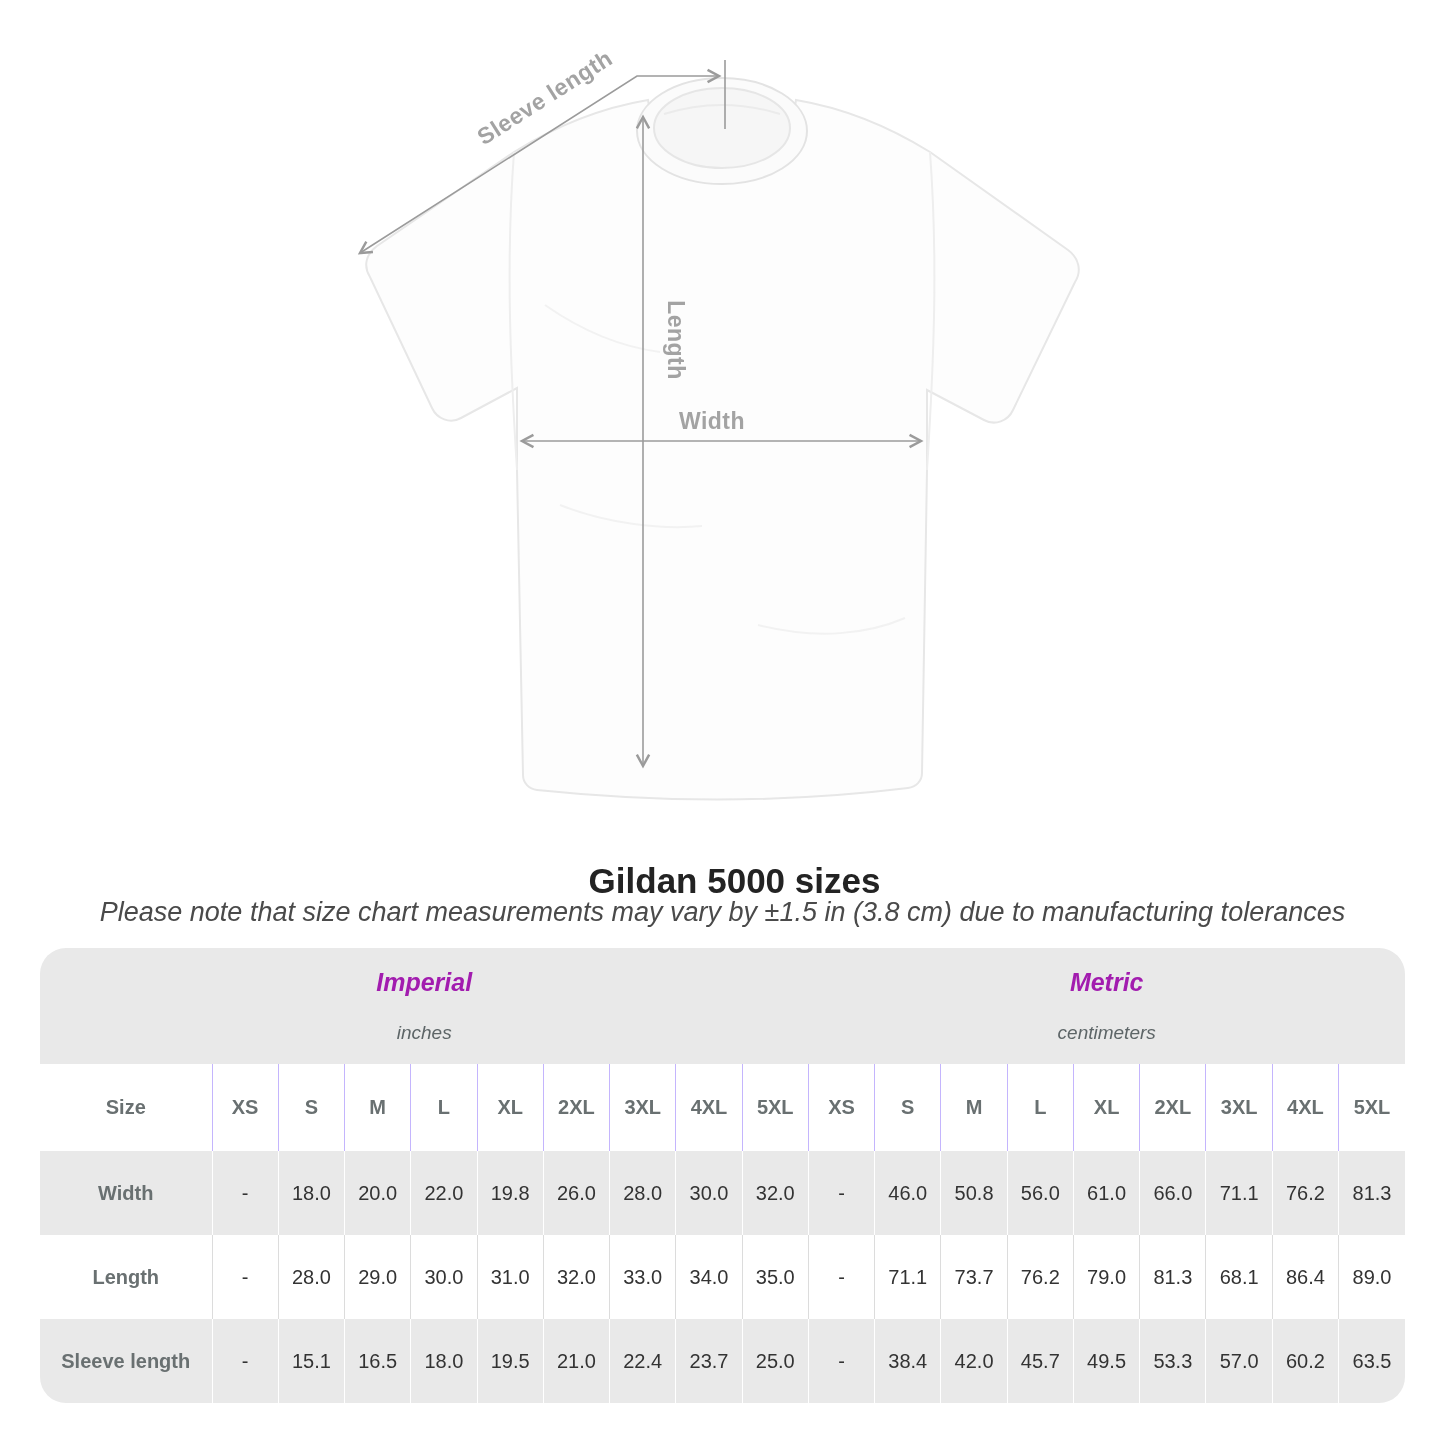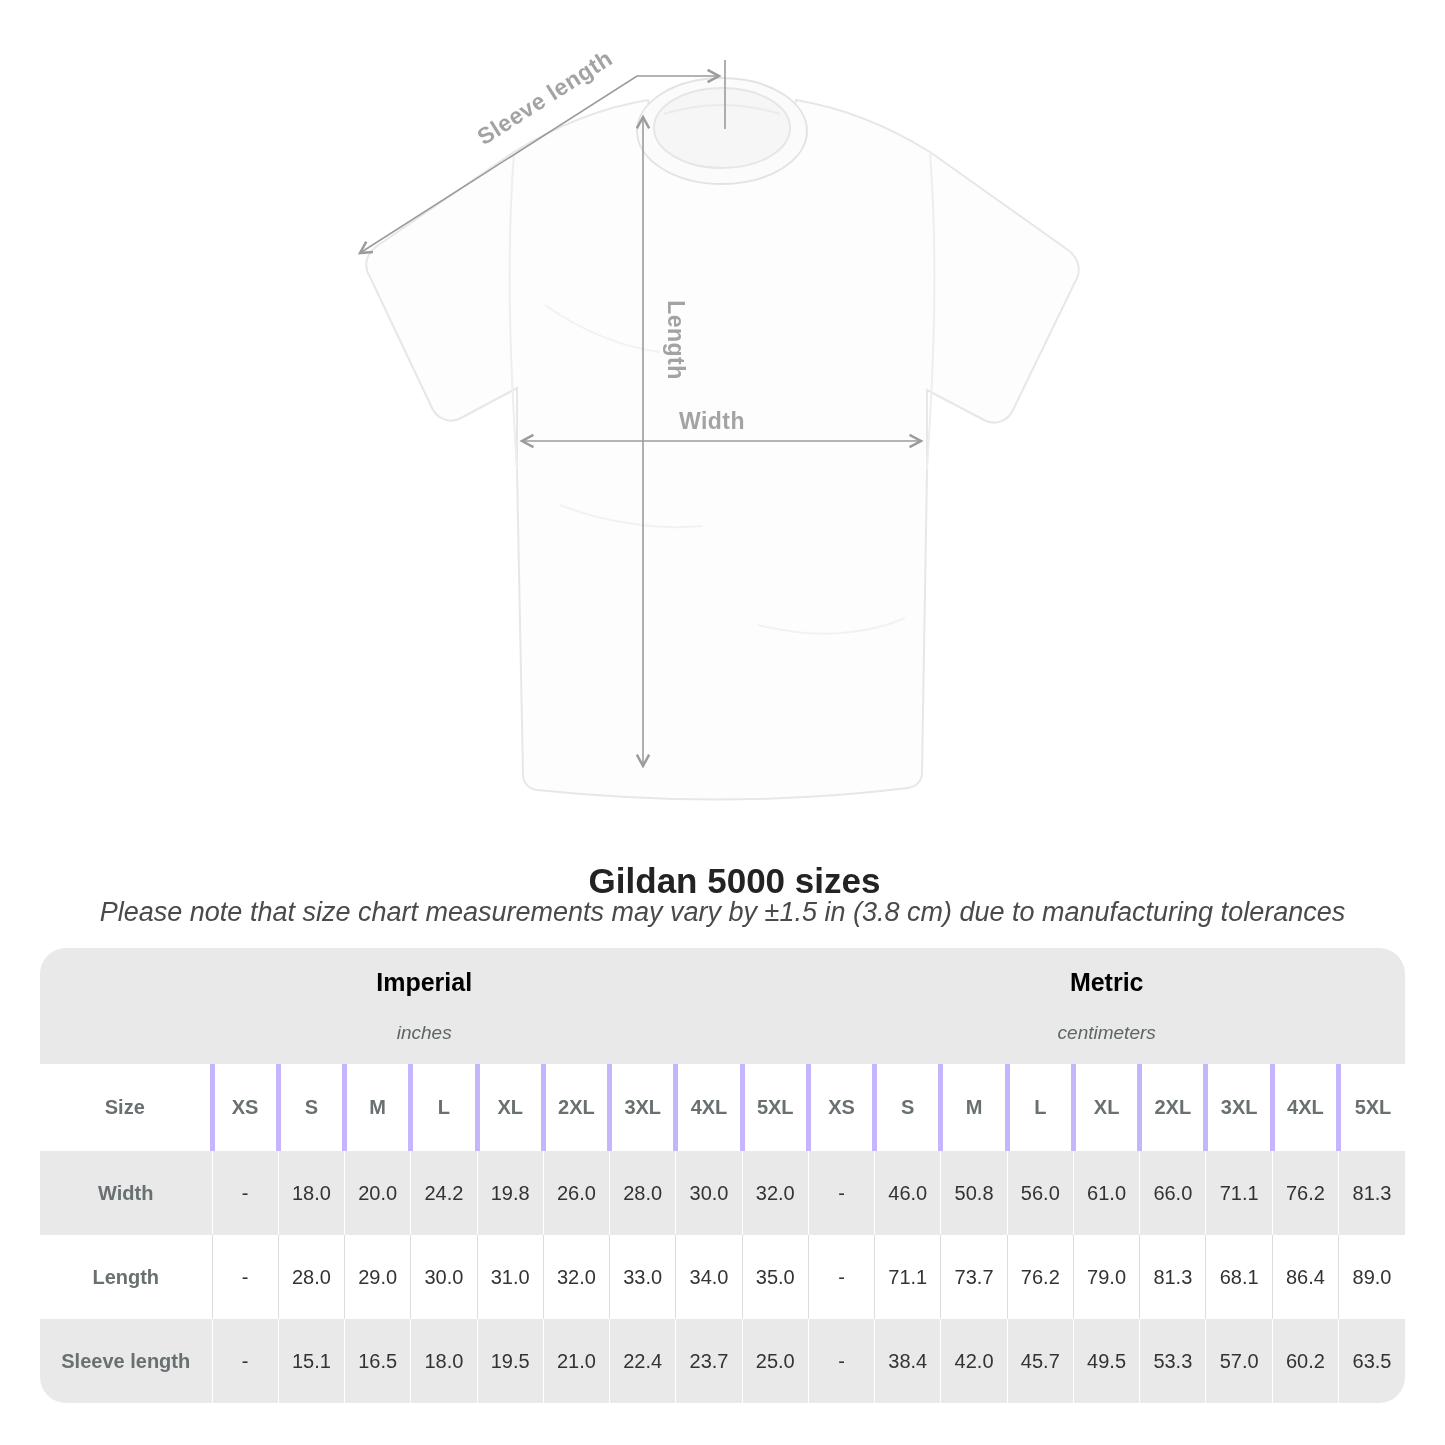--- a/index.html
+++ b/index.html
@@ -31,30 +31,30 @@
     border-radius:26px;overflow:hidden;background:#ffffff;
   }
   table.size-table{
     width:1365px;border-collapse:collapse;table-layout:fixed;
   }
   .size-col-w{width:172px;}
   .band-row th{
     height:114px;background:#e9e9e9;text-align:center;vertical-align:middle;
   }
   .group-label{
-    font-size:25px;font-weight:bold;color:#000000;
+    font-size:25px;font-weight:bold;font-style:italic;color:#a21caf;
   }
   .group-unit{
     margin-top:25px;font-size:19px;font-style:italic;color:#5d6567;font-weight:400;
   }
   .cols-row th{
     height:85px;background:#ffffff;text-align:center;vertical-align:middle;
     font-size:20px;font-weight:bold;color:#697071;
   }
-  .cols-row th + th{border-left:5px solid #c4b5fd;}
+  .cols-row th + th{border-left:1px solid #c4b5fd;}
   tbody th{
     font-size:20px;font-weight:bold;color:#697071;text-align:center;vertical-align:middle;
   }
   tbody td{
     font-size:20px;color:#333333;text-align:center;vertical-align:middle;font-weight:400;
   }
   tbody tr{height:84px;}
   tr.row-gray{background:#e9e9e9;}
   tr.row-white{background:#ffffff;}
   tr.row-gray td{border-left:1px solid #ffffff;}
@@ -160,21 +160,21 @@
             <th>4XL</th>
             <th>5XL</th>
           </tr>
       </thead>
       <tbody id="table-body">
           <tr class="row-gray">
             <th>Width</th>
             <td>-</td>
             <td>18.0</td>
             <td>20.0</td>
-            <td>24.2</td>
+            <td>22.0</td>
             <td>19.8</td>
             <td>26.0</td>
             <td>28.0</td>
             <td>30.0</td>
             <td>32.0</td>
             <td>-</td>
             <td>46.0</td>
             <td>50.8</td>
             <td>56.0</td>
             <td>61.0</td>

